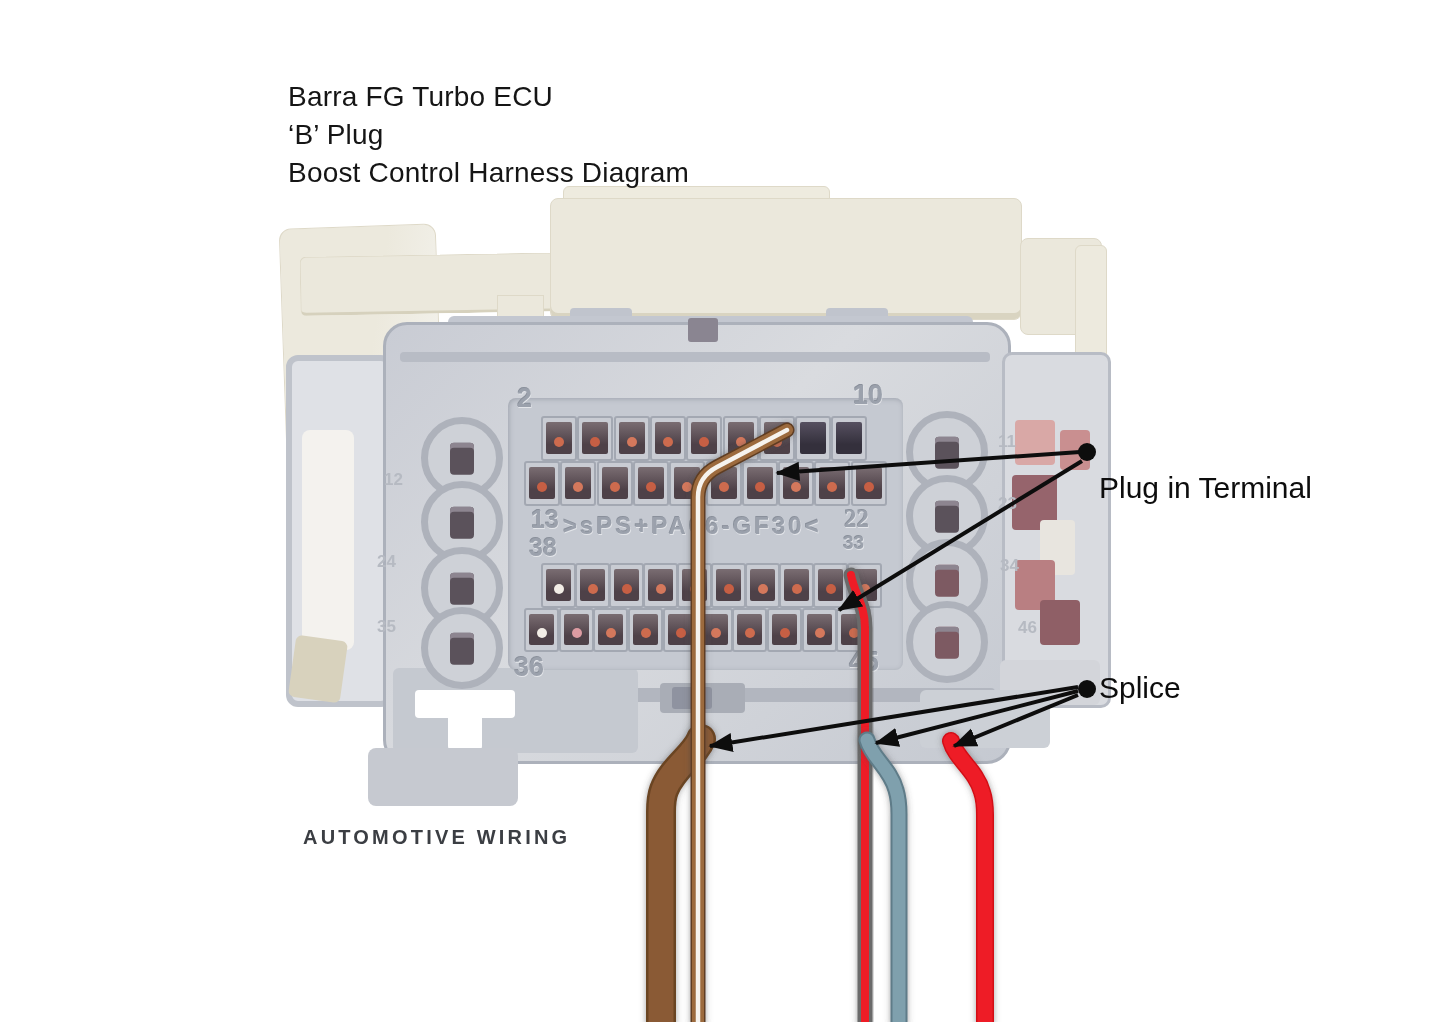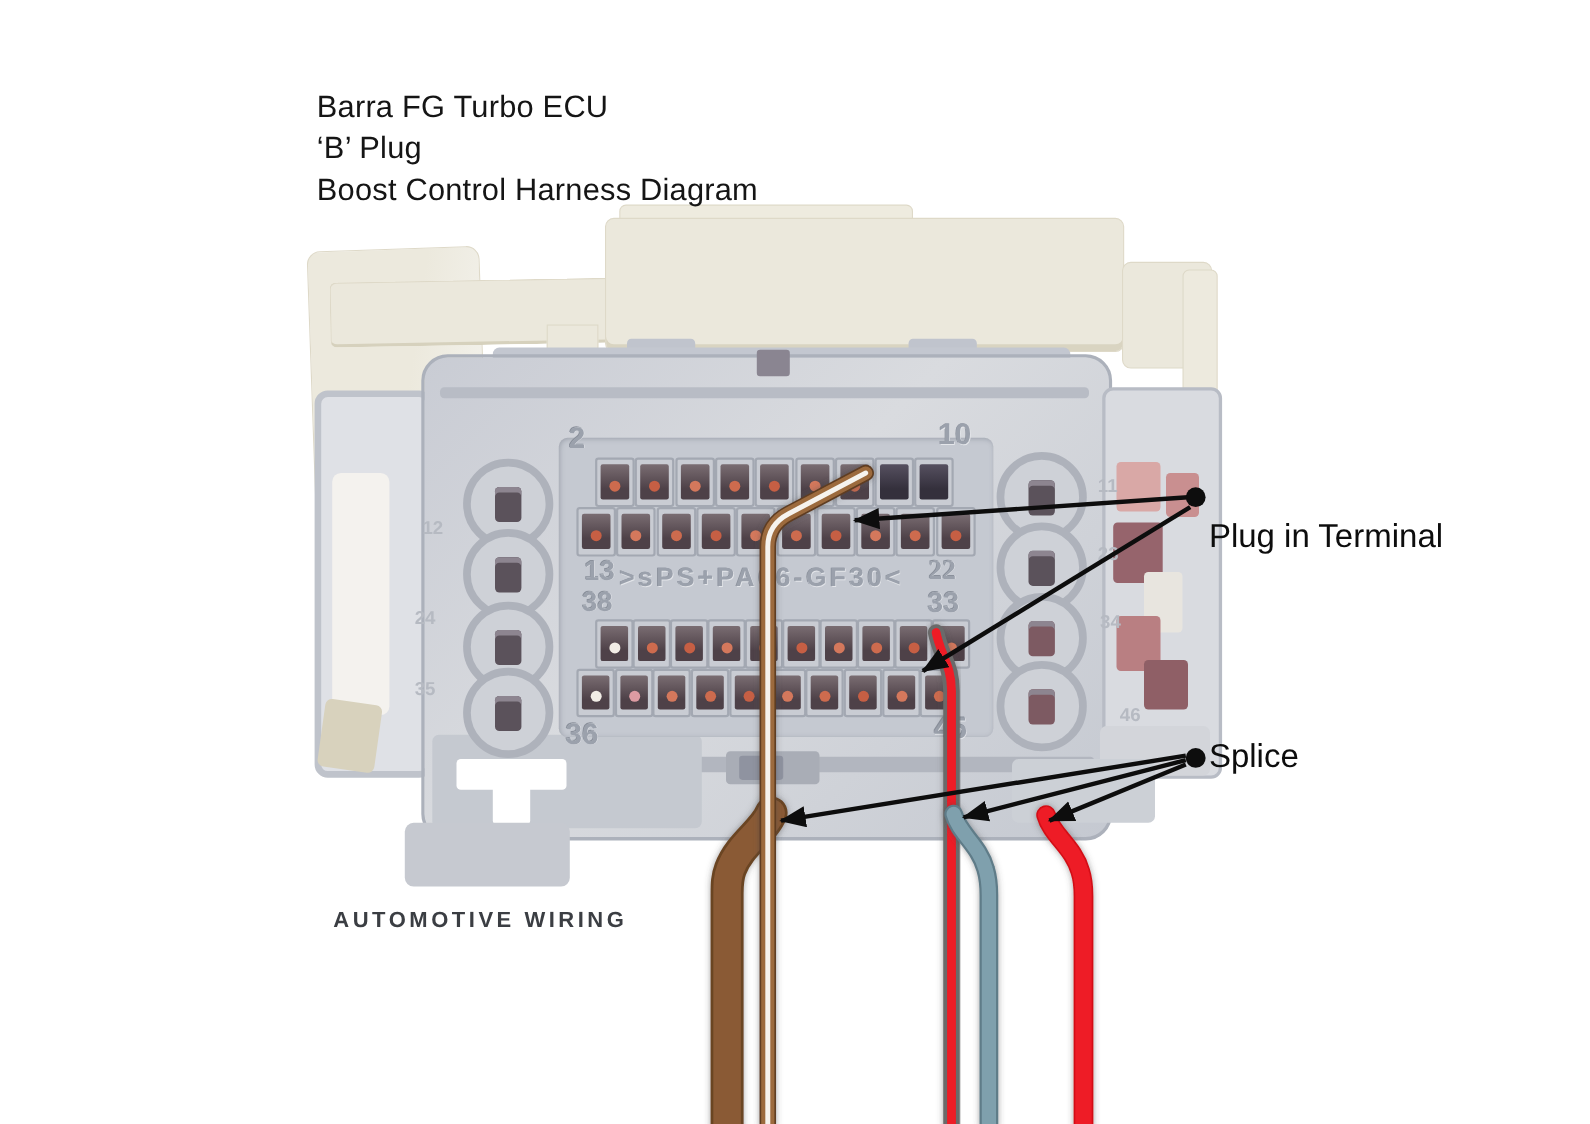--- a/index.html
+++ b/index.html
@@ -302,32 +302,32 @@
           <div class="pin-dot" style="background: rgb(205, 107, 78);"></div>
         </div>
       </div>
     </div>
 
   <span class="molded" style="left:517px;top:383px;font-size:27px;">2</span>
   <span class="molded" style="left:853px;top:380px;font-size:27px;">10</span>
   <span class="molded" style="left:531px;top:505px;font-size:25px;">13</span>
   <span class="molded" style="left:529px;top:533px;font-size:25px;">38</span>
   <span class="molded" style="left:844px;top:505px;font-size:25px;font-family:Liberation Serif, serif;">22</span>
-  <span class="molded" style="left:843px;top:532px;font-size:26px;">33</span>
+  <span class="molded" style="left:843px;top:532px;font-size:19px;">33</span>
   <span class="molded" style="left:514px;top:652px;font-size:27px;">36</span>
   <span class="molded" style="left:849px;top:647px;font-size:27px;">45</span>
   <span class="molded" style="left:563px;top:512px;font-size:24px;letter-spacing:3px;">&gt;sPS+PA66-GF30&lt;</span>
 
   <span class="molded-faint" style="left:384px;top:470px;font-size:17px;">12</span>
   <span class="molded-faint" style="left:377px;top:552px;font-size:17px;">24</span>
   <span class="molded-faint" style="left:377px;top:617px;font-size:17px;">35</span>
   <span class="molded-faint" style="left:998px;top:432px;font-size:17px;">11</span>
   <span class="molded-faint" style="left:998px;top:494px;font-size:17px;">23</span>
   <span class="molded-faint" style="left:1000px;top:556px;font-size:17px;">34</span>
-  <span class="molded-faint" style="left:1018px;top:618px;font-size:17px;margin-top:22px;">46</span>
+  <span class="molded-faint" style="left:1018px;top:618px;font-size:17px;">46</span>
 
   <svg width="1445" height="1022" viewBox="0 0 1445 1022">
     <defs>
       <filter id="wireShadow" x="-60%" y="-10%" width="220%" height="130%">
         <feDropShadow dx="0" dy="0" stdDeviation="3" flood-color="#4a4a4a" flood-opacity="0.5"></feDropShadow>
       </filter>
       <marker id="ah" markerUnits="strokeWidth" markerWidth="6.5" markerHeight="5.5" refX="5.6" refY="2.4" orient="auto">
         <path d="M0,0 L6,2.4 L0,4.8 z" fill="#0d0d0d"></path>
       </marker>
       <path id="p-brown-heavy" d="M 701 739 C 695 755 672 768 664 790 C 661 798 661 804 661 812 L 661 1022"></path>

